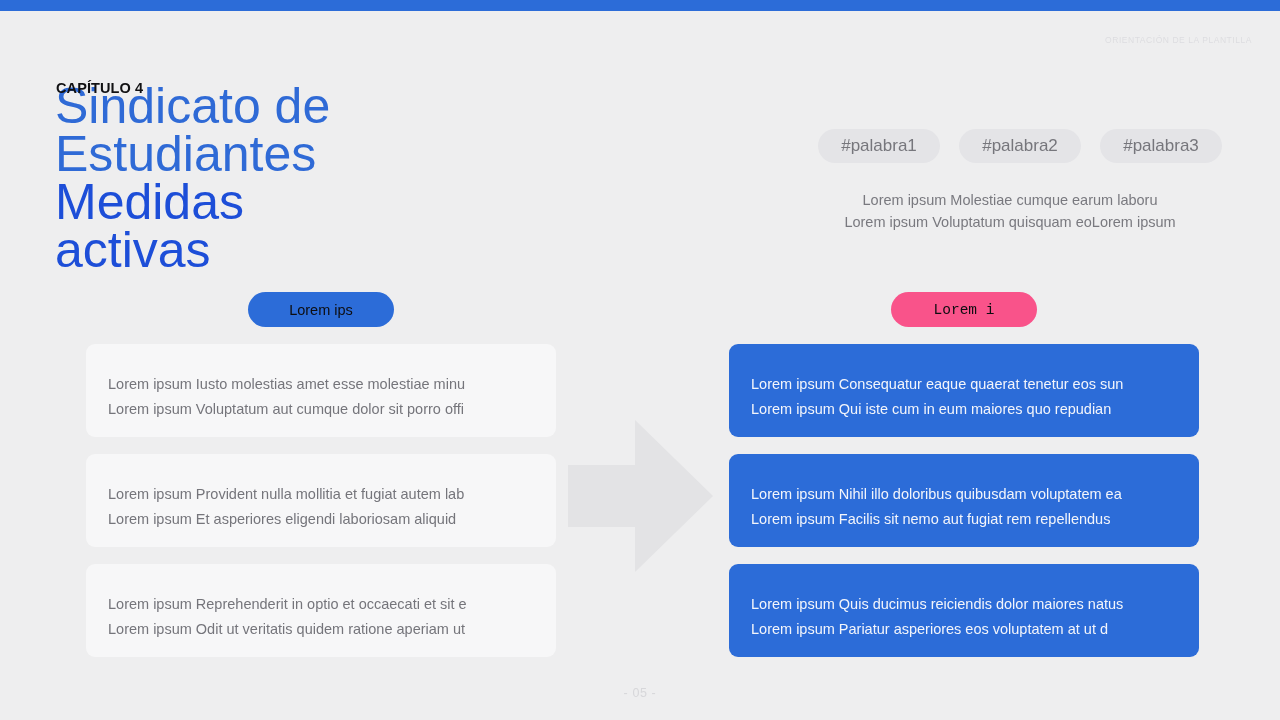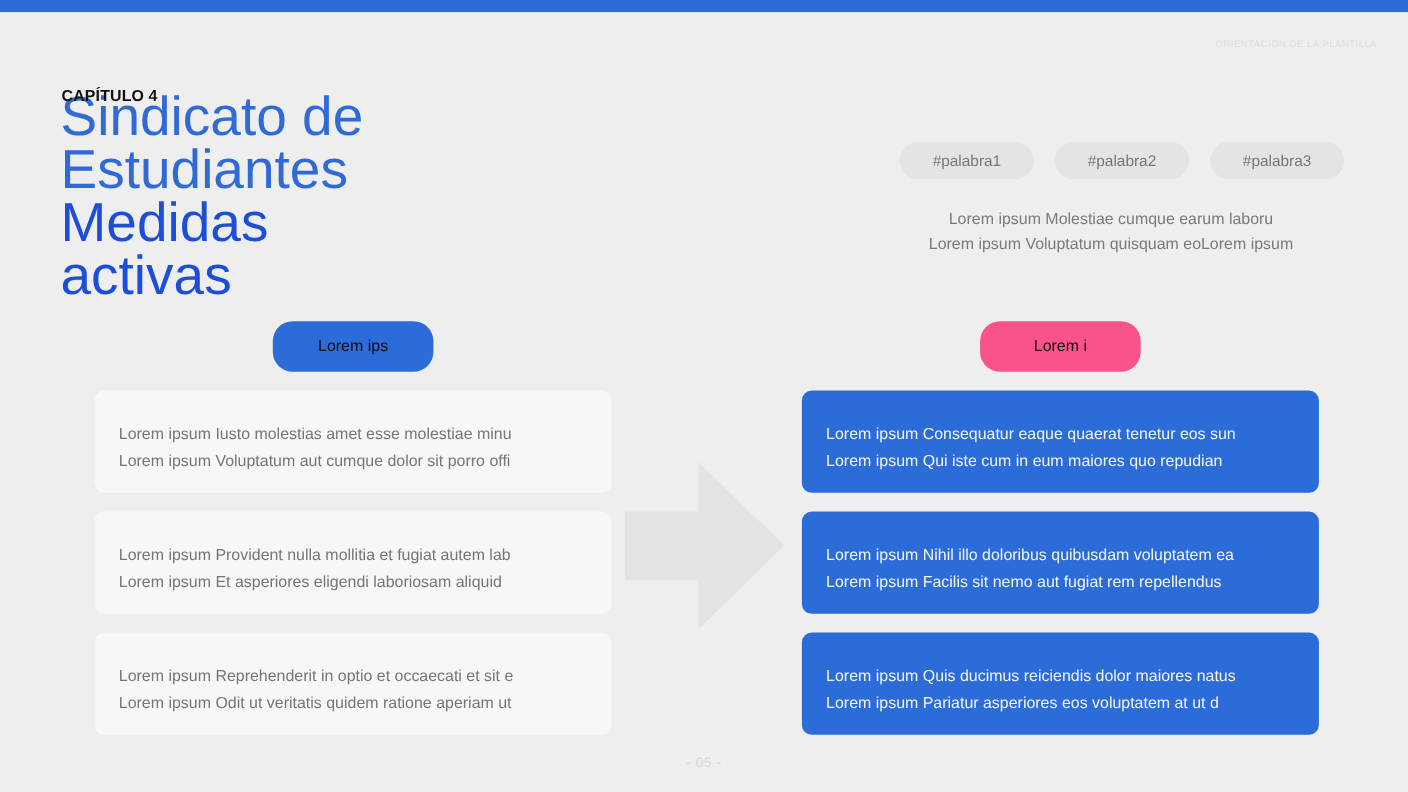--- a/index.html
+++ b/index.html
@@ -73,21 +73,21 @@
     gap: 19px;
   }
   .tag-pill {
     width: 122px;
     height: 34px;
     border-radius: 17px;
     background: #e4e4e7;
     display: flex;
     align-items: center;
     justify-content: center;
-    font-size: 14px;
+    font-size: 17px;
     color: #76767c;
   }
   .header-desc {
     position: absolute;
     left: 790px;
     top: 189px;
     width: 440px;
     text-align: center;
     font-size: 14.5px;
     line-height: 22px;
@@ -97,31 +97,31 @@
   
   .col {
     position: absolute;
     top: 292px;
   }
   .col-left  { left: 86px;  width: 470px; }
   .col-right { left: 729px; width: 470px; }
 
   .pill {
     width: 146px;
-    height: 46px;
+    height: 35px;
     border-radius: 18px;
     display: flex;
     align-items: center;
     justify-content: center;
     font-size: 14.5px;
     color: #0d0d10;
     margin: 0 auto 17px auto;
   }
   .pill-blue { background: #2c6cd8; }
-  .pill-pink { background: #f9538a; }
+  .pill-pink { background: #f9538a; font-family: Liberation Mono, monospace; }
 
   .card {
     border-radius: 9px;
     padding: 28px 22px;
     box-sizing: border-box;
     margin-bottom: 17px;
     font-size: 14.5px;
     line-height: 24.5px;
   }
   .card-light {

